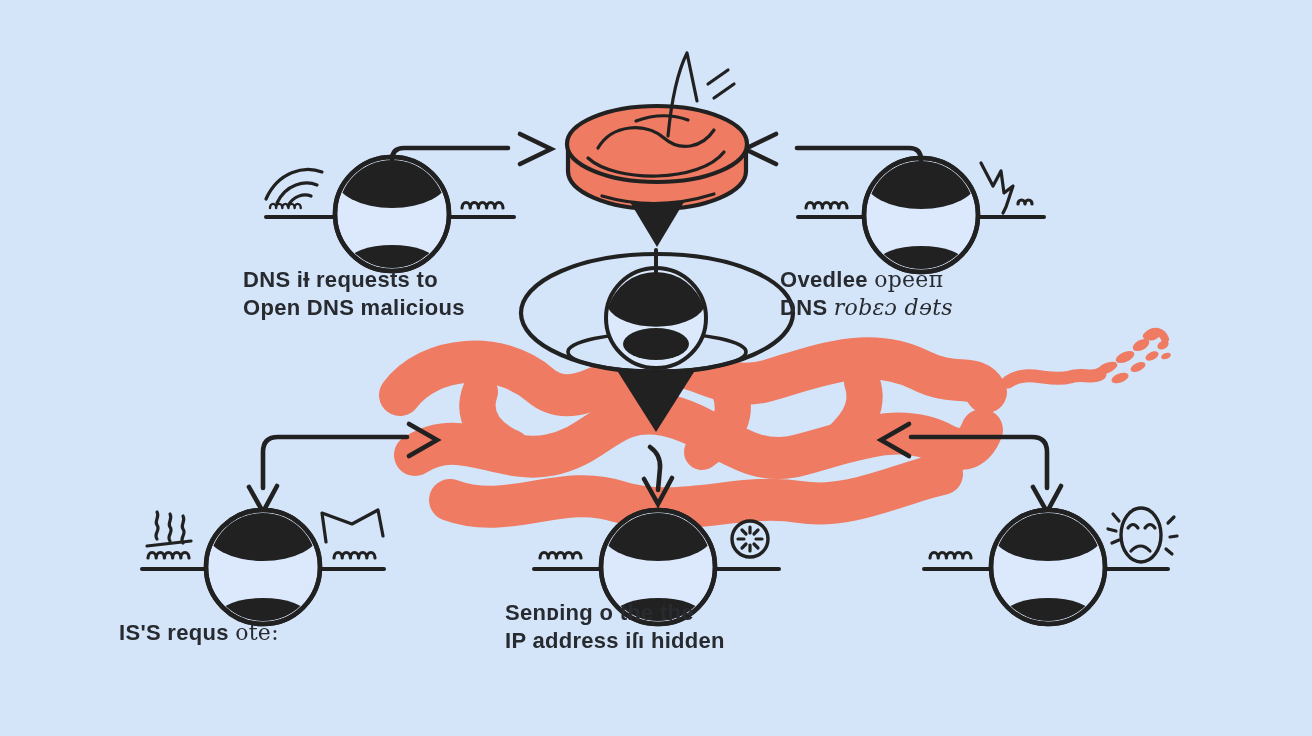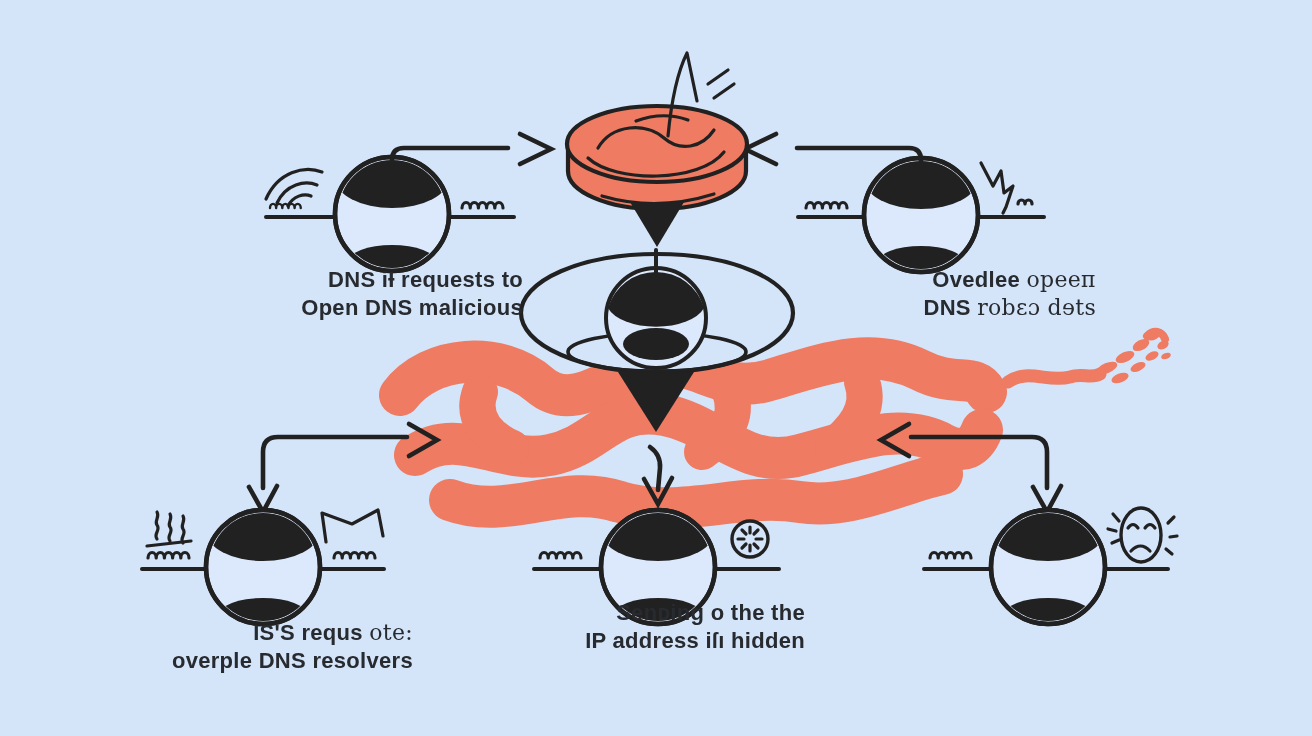--- a/index.html
+++ b/index.html
@@ -10,24 +10,24 @@
   .stage{position:relative;width:1312px;height:736px;background:var(--bg);font-family:"Liberation Sans","DejaVu Sans",sans-serif}
   .stage svg{position:absolute;left:0;top:0;width:1312px;height:736px}
   .ink-s{stroke:var(--ink);stroke-width:4;fill:none;stroke-linecap:round;stroke-linejoin:round}
   .ink-s2{stroke:var(--ink);stroke-width:3.2;fill:none;stroke-linecap:round;stroke-linejoin:round}
   .ink-f{fill:var(--ink);stroke:none}
   .coral-f{fill:var(--coral);stroke:none}
   .coral-st{stroke:var(--coral);fill:none;stroke-linecap:round}
   .sph-f{fill:var(--sphere)}
   .bg-f{fill:var(--bg)}
   .arrow{stroke:var(--ink);stroke-width:4.6;fill:none;stroke-linecap:round;stroke-linejoin:miter}
-  .label{position:absolute;text-align:right;font-weight:700;font-size:22px;line-height:28px;
+  .label{position:absolute;text-align:left;font-weight:700;font-size:22px;line-height:28px;
          color:var(--text);letter-spacing:.3px;font-family:"Liberation Sans","DejaVu Sans",sans-serif}
   .alt{font-family:"DejaVu Serif","Liberation Serif",serif;font-weight:400}
-  .alt-i{}
+  .alt-i{font-style:italic}
 </style>
 </head>
 <body>
 
 <div class="stage">
 <svg viewBox="0 0 1312 736">
   <defs>
     <clipPath id="sphClip">
           <circle r="54"></circle>
         </clipPath>
@@ -188,28 +188,27 @@
       <path class="ink-s2" d="M1168,523 L1174,517 M1170,537 L1177,536 M1166,549 L1172,554"></path>
     </g>
   </g>
 </svg>
 
 <div class="label" style="left:243px;top:266px;width:280px">
   <div>DNS iƗ requests to</div>
   <div>Open DNS malicious</div>
 </div>
 
-<div class="label" style="left:816px;top:266px;width:280px">
+<div class="label" style="left:780px;top:266px;width:280px">
   <div><span>Ovedlee </span><span class="alt">opeeп</span></div>
   <div><span>DNS </span><span class="alt alt-i">robɛɔ dɘts</span></div>
 </div>
 
-<div class="label" style="left:113px;top:619px;width:300px">
+<div class="label" style="left:119px;top:619px;width:300px">
   <div><span>IS'S requs </span><span class="alt">ote:</span></div>
-  <div>overple DNS resolvers</div>
 </div>
 
 <div class="label" style="left:505px;top:599px;width:300px">
   <div>Senᴅing o the the</div>
   <div>IP address iſı hidden</div>
 </div>
 
 </div>
 
 </body></html>

